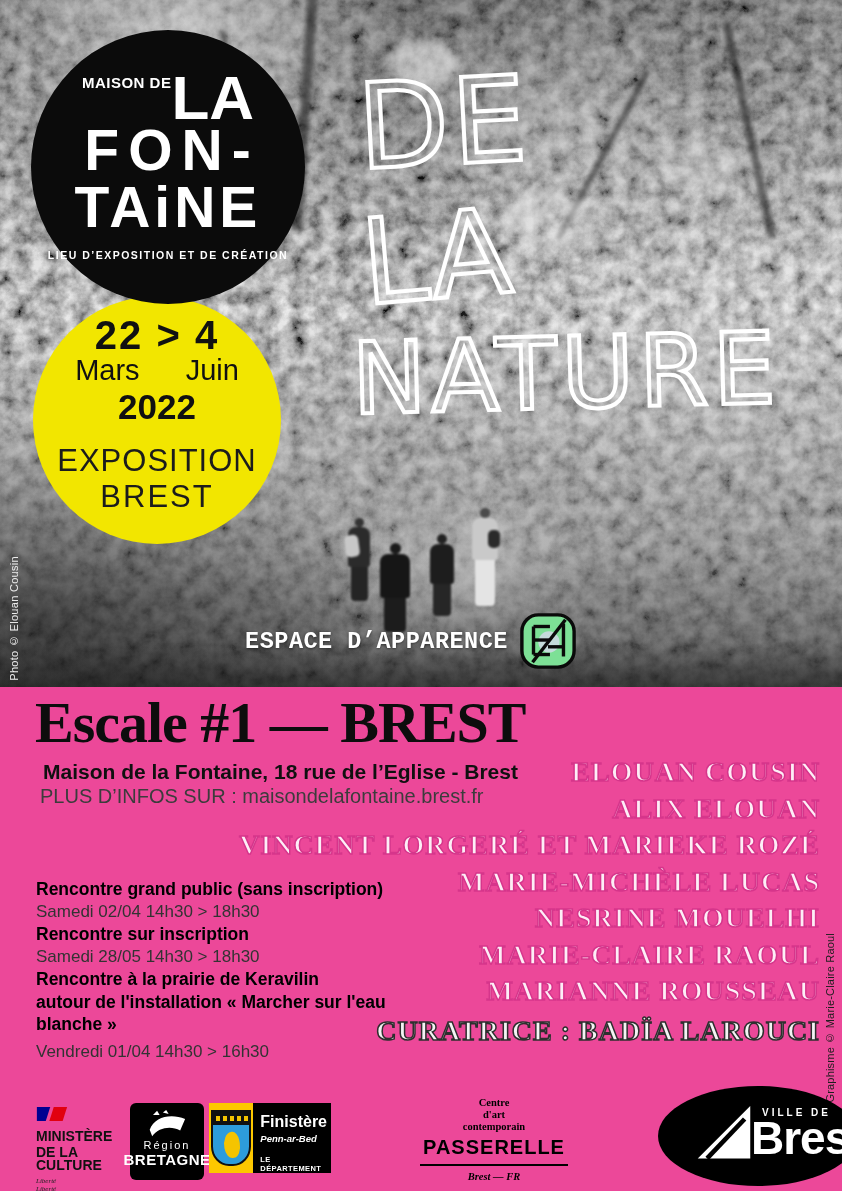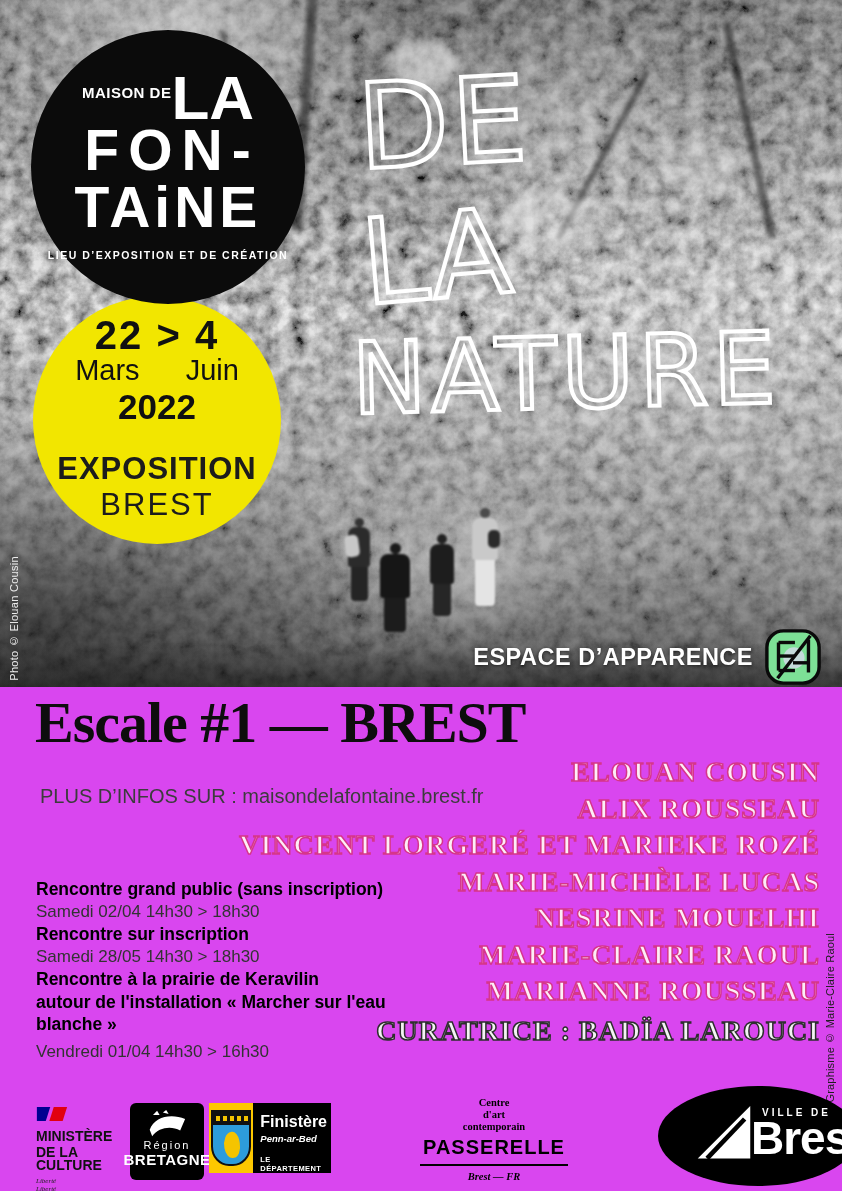--- a/index.html
+++ b/index.html
@@ -55,48 +55,48 @@
   .p3 .p-legs{width:18px;height:32px;background:#262626;}
   .p4{left:470px;top:508px;width:30px;}
   .p4 .p-head{width:10px;height:10px;background:#4a4a4a;}
   .p4 .p-body{width:26px;height:42px;background:#c9c9c9;}
   .p4 .pack{right:-2px;top:12px;width:12px;height:18px;background:#2a2a2a;}
   .p4 .p-legs{width:20px;height:46px;background:#e4e4e4;}
   
   .black-circle{position:absolute;left:31px;top:30px;width:274px;height:274px;border-radius:50%;
     background:#0b0b0b;z-index:5;display:flex;flex-direction:column;align-items:center;
     text-align:center;padding-top:44px;box-sizing:border-box;color:#fff;}
-  .mf-row{display:flex;align-items:center;gap:0;}
+  .mf-row{display:flex;align-items:flex-start;gap:0;}
   .mf-prefix{font-size:15px;font-weight:bold;letter-spacing:.5px;padding-bottom:11px;}
   .mf-la{font-size:62px;font-weight:bold;line-height:.78;}
   .mf-fon{font-size:57px;font-weight:bold;line-height:1.0;letter-spacing:9px;margin-left:8px;}
   .mf-taine{font-size:57px;font-weight:bold;line-height:1.0;letter-spacing:4px;}
   .mf-sub{font-size:10.5px;font-weight:bold;letter-spacing:1.5px;margin-top:13px;}
   .yellow-circle{position:absolute;left:33px;top:296px;width:248px;height:248px;border-radius:50%;
     background:#f2e600;z-index:4;text-align:center;color:#111;box-sizing:border-box;padding-top:17px;}
   .yc-dates{font-size:40px;font-weight:bold;letter-spacing:2px;}
   .yc-months{display:flex;justify-content:center;gap:46px;font-size:29px;font-weight:normal;margin-top:-4px;}
   .yc-year{font-size:35px;font-weight:bold;margin-top:0px;}
-  .yc-expo{font-size:31px;font-weight:700;margin-top:24px;letter-spacing:1px;color:#1c1c1c;}
+  .yc-expo{font-size:31px;font-weight:400;margin-top:16px;letter-spacing:1px;color:#1c1c1c;}
   .yc-city{font-size:31px;font-weight:400;letter-spacing:2px;color:#1c1c1c;}
   
   .hand{position:absolute;z-index:3;font-family:"DejaVu Sans",sans-serif;
     color:rgba(255,255,255,.13);-webkit-text-stroke:4px #fff;line-height:1;}
   .word-de{left:358px;top:64px;font-size:118px;transform:rotate(-3deg);letter-spacing:3px;}
   .word-la{left:362px;top:198px;font-size:118px;transform:rotate(-5deg);}
   .word-nature{left:352px;top:324px;font-size:99px;transform:rotate(-1.5deg);letter-spacing:5px;}
   
-  .espace-row{position:absolute;left:0;top:628px;width:822px;display:flex;justify-content:flex-end;
-    align-items:center;gap:11px;z-index:6;}
+  .espace-row{position:absolute;left:0;top:612px;width:822px;display:flex;justify-content:center;
+    align-items:center;gap:11px;z-index:6;font-family:Liberation Mono, monospace;}
   .espace-label{color:#fff;font-weight:bold;font-size:23.5px;letter-spacing:.5px;
     text-shadow:0 1px 3px rgba(0,0,0,.55);}
   .photo-credit{position:absolute;left:8px;bottom:6px;writing-mode:vertical-rl;transform:rotate(180deg);
     color:#ececec;font-size:11px;z-index:6;letter-spacing:.3px;}
   
-  .bottom{position:absolute;left:0;top:687px;width:842px;height:504px;background:#d946ef;}
+  .bottom{position:absolute;left:0;top:687px;width:842px;height:504px;background:#ec4899;}
   .main-title{position:absolute;left:35px;top:2px;font-family:"Liberation Serif",serif;
     font-weight:bold;font-size:58px;letter-spacing:-1px;color:#0d0d0d;}
   .address{position:absolute;left:43px;top:73px;font-size:21px;font-weight:bold;color:#101010;}
   .infos{position:absolute;left:40px;top:98px;font-size:20px;color:#3c3c3c;}
   .artists{position:absolute;right:22px;top:67px;text-align:right;
     font-family:"Liberation Serif",serif;font-weight:bold;z-index:2;}
   .artist{font-size:28px;line-height:36.5px;letter-spacing:1px;
     color:#fdeef6;-webkit-text-stroke:1.5px #d6358b;}
   .curator{font-size:28px;line-height:38px;letter-spacing:1px;
     color:#f4f4f4;-webkit-text-stroke:1.5px #2e2e2e;margin-top:2px;}
@@ -236,27 +236,28 @@
           <path d="M30 36 H46"></path>
       </g>
     </svg>
   </div>
 
   <div class="photo-credit">Photo © Elouan Cousin</div>
 </div>
 
 <div class="bottom">
   <div class="main-title">Escale #1 — BREST</div>
+  <div class="address">Maison de la Fontaine, 18 rue de l’Eglise - Brest</div>
   <div class="infos">
     <span>PLUS D’INFOS SUR : </span><span>maisondelafontaine.brest.fr</span>
   </div>
 
   <div class="artists">
     <div class="artist">ELOUAN COUSIN</div>
-    <div class="artist">ALIX ROUSSEAU</div>
+    <div class="artist">ALIX ELOUAN</div>
     <div class="artist">VINCENT LORGERÉ ET MARIEKE ROZÉ</div>
     <div class="artist">MARIE-MICHÈLE LUCAS</div>
     <div class="artist">NESRINE MOUELHI</div>
     <div class="artist">MARIE-CLAIRE RAOUL</div>
     <div class="artist">MARIANNE ROUSSEAU</div>
     <div class="curator">CURATRICE : BADÏA LAROUCI</div>
   </div>
 
   <div class="events">
     <div class="event">

